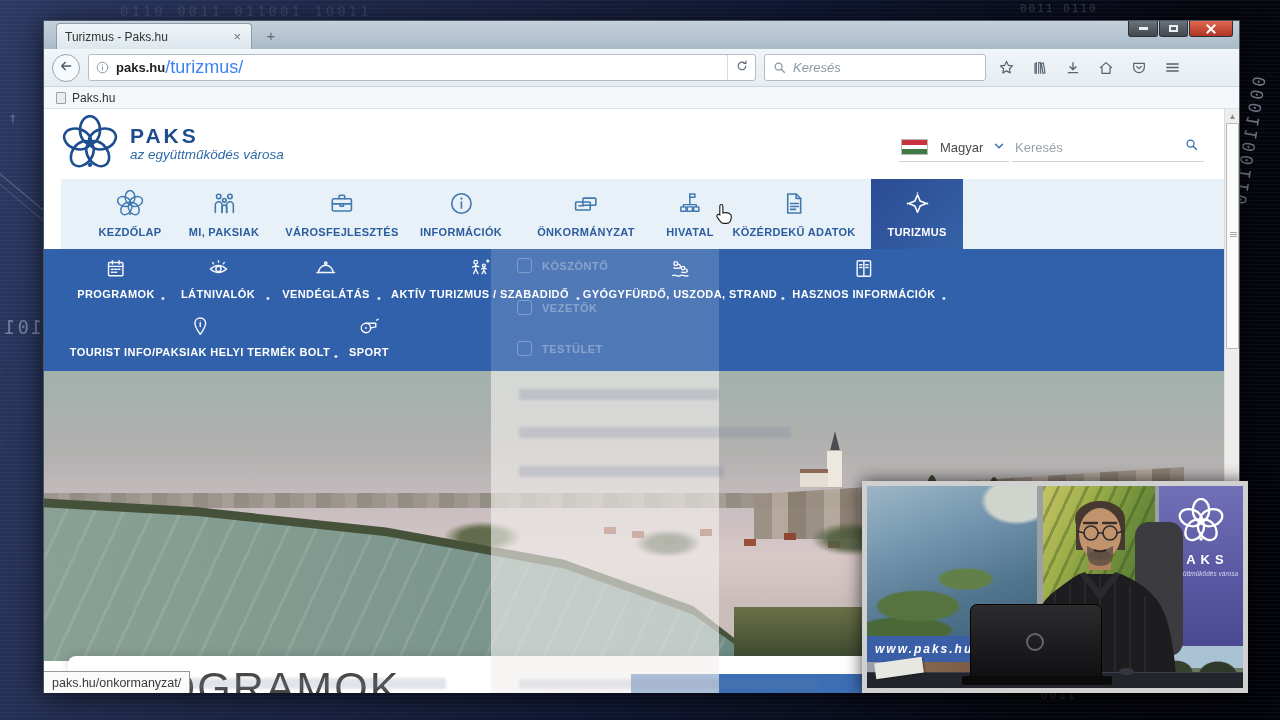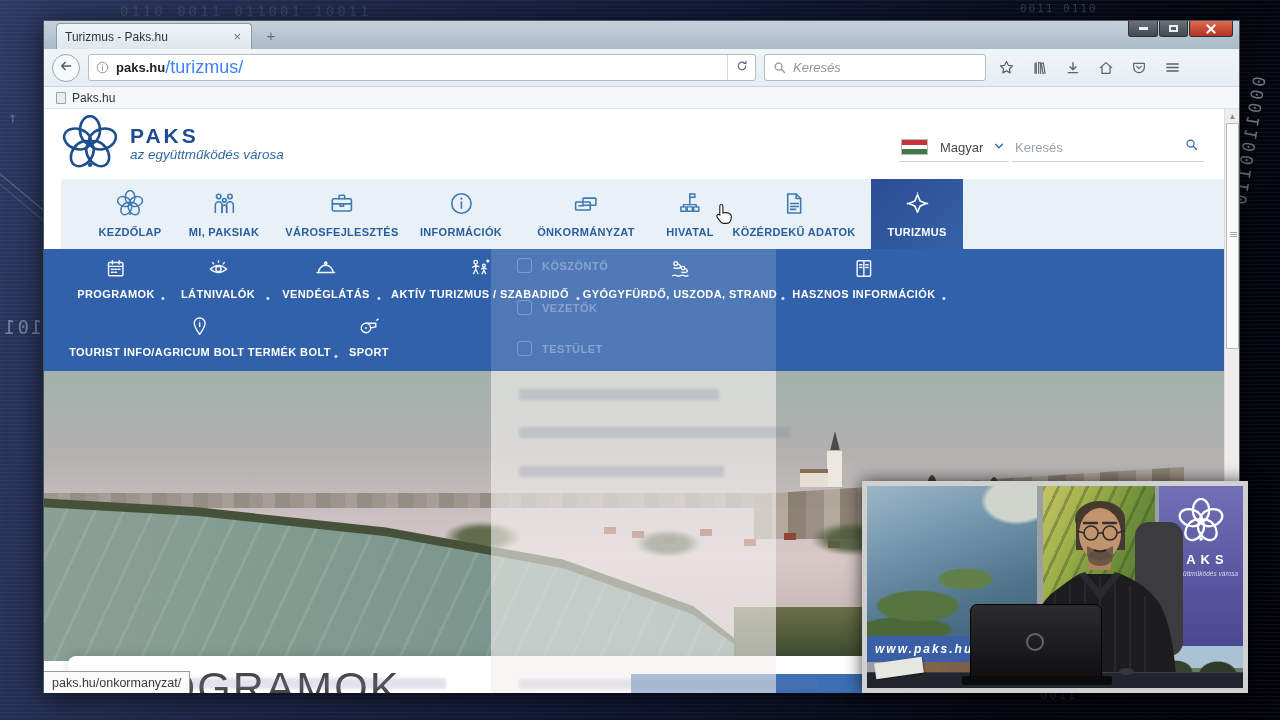--- a/index.html
+++ b/index.html
@@ -115,21 +115,21 @@
     background:repeating-linear-gradient(115deg,rgba(215,222,214,.5) 0 3px,transparent 3px 26px);}
   .spire{position:absolute;left:786px;top:60px;width:0;height:0;border-left:5px solid transparent;border-right:5px solid transparent;border-bottom:20px solid #4c4c50;}
   .ctower{position:absolute;left:782px;top:79px;width:17px;height:38px;background:#ece7df;border:1px solid #b8b2a6;}
   .cnave{position:absolute;left:756px;top:98px;width:28px;height:18px;background:#e4ded4;border-top:4px solid #8a6a56;}
   .poplars{position:absolute;left:880px;top:104px;width:16px;height:78px;border-radius:50%;background:#3c4730;filter:blur(.5px);
     box-shadow:30px 6px 0 #434e35,62px 2px 0 #39442e,96px 8px 0 #434e35;}
   .grass-right{position:absolute;left:690px;top:236px;width:490px;height:54px;background:linear-gradient(180deg,#6a7048 0%,#4e5838 60%,#3c4630 100%);filter:blur(.5px);}
   .barn{position:absolute;left:1056px;top:206px;width:92px;height:40px;background:#d9c9a8;border-top:9px solid #9a4f3a;}
 
   
-  #ghost{position:absolute;left:447px;top:140px;width:285px;height:444px;z-index:4;
+  #ghost{position:absolute;left:447px;top:140px;width:228px;height:444px;z-index:4;
     background:linear-gradient(180deg,rgba(255,255,255,.15) 0 122px,rgba(243,240,238,.62) 122px);}
   .ghost-item{position:absolute;left:26px;display:flex;align-items:center;gap:10px;color:rgba(255,255,255,.32);
     font-size:11px;font-weight:bold;letter-spacing:.5px;}
   .ghost-item .gi{width:15px;height:15px;border:1.5px solid rgba(255,255,255,.28);border-radius:3px;}
   .ghost-blur{position:absolute;left:28px;background:rgba(118,132,158,.26);filter:blur(1.6px);border-radius:2px;}
 
   
   #card{position:absolute;left:24px;top:547px;width:1068px;height:40px;background:#fff;border-radius:8px 8px 0 0;z-index:3;box-shadow:0 -2px 8px rgba(60,60,60,.18);}
   .card-heading{position:absolute;left:30px;top:7px;font-size:43px;letter-spacing:2px;color:#474747;}
   .card-ghost{position:absolute;left:48px;top:22px;width:330px;height:11px;background:rgba(118,132,158,.22);filter:blur(1.5px);}
@@ -497,21 +497,21 @@
           <span class="sub-sep" style="left: 739px; top: 43px;">•</span>
           <span class="sub-sep" style="left: 900px; top: 43px;">•</span>
           <div class="sub-item" style="left: 156px; top: 66px;">
             <div class="sico">
               <svg width="23" height="23" viewBox="0 0 24 24" fill="none" stroke="currentColor" stroke-width="1.5" stroke-linecap="round" stroke-linejoin="round">
                 <path d="M12 3.2 c-3.3 0 -5.6 2.4 -5.6 5.4 c0 3.8 5.6 11.6 5.6 11.6 s5.6 -7.8 5.6 -11.6 c0 -3 -2.3 -5.4 -5.6 -5.4 Z"></path>
                 <path d="M12 8 v4"></path>
                 <circle cx="12" cy="6.1" r="0.5" fill="currentColor" stroke="none"></circle>
               </svg>
             </div>
-            <div class="slabel">TOURIST INFO/AGRICUM BOLT TERMÉK BOLT</div>
+            <div class="slabel">TOURIST INFO/PAKSIAK HELYI TERMÉK BOLT</div>
           </div>
           <div class="sub-item" style="left: 325px; top: 66px;">
             <div class="sico">
               <svg width="23" height="23" viewBox="0 0 24 24" fill="none" stroke="currentColor" stroke-width="1.5" stroke-linecap="round" stroke-linejoin="round">
                 <circle cx="9.3" cy="13.6" r="4.9"></circle>
                 <path d="M9.3 8.7 h10.2 v3.7 l-5.5 1.1"></path>
                 <circle cx="9.3" cy="13.6" r="1" fill="currentColor" stroke="none"></circle>
                 <path d="M20.6 5.4 l1.4 -1"></path>
               </svg>
             </div>

